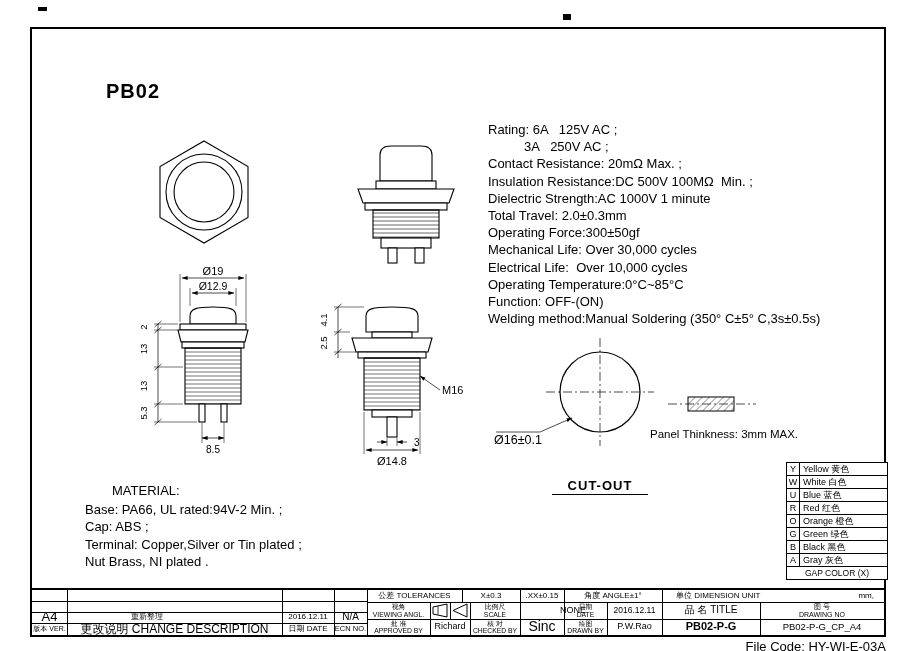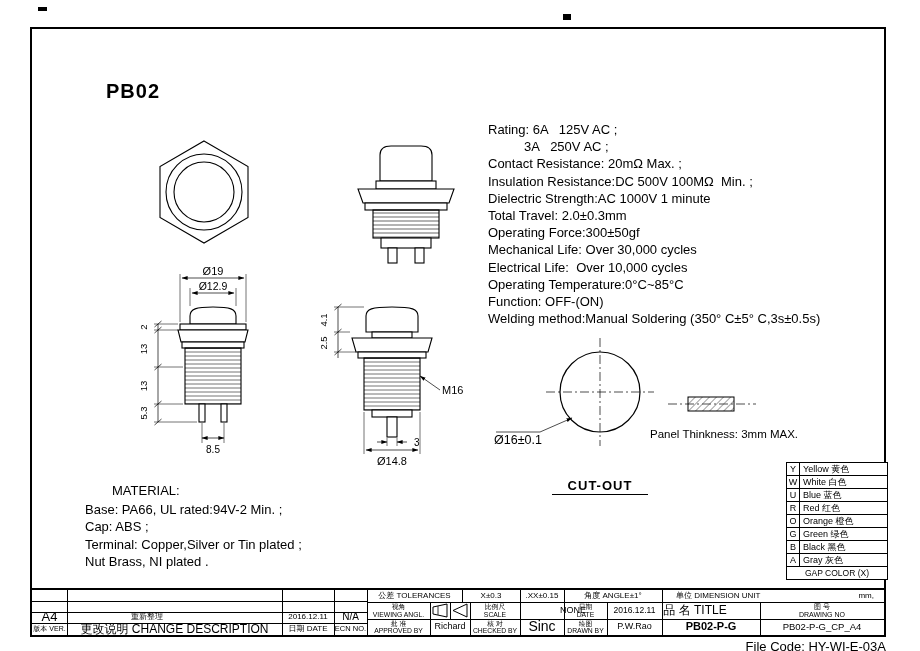--- a/index.html
+++ b/index.html
@@ -322,21 +322,21 @@
     <div class="cell two" style="left:438px;top:12px;width:50px;height:17px;font-size:6.8px;">
       <span>比例尺</span>
         <span>SCALE</span>
     </div>
     <div class="cell" style="left:488px;top:12px;width:44px;height:17px;font-size:9px;padding-left:31px;">NONE</div>
     <div class="cell two" style="left:532px;top:12px;width:43px;height:17px;font-size:6.8px;">
       <span>日期</span>
         <span>DATE</span>
     </div>
     <div class="cell" style="left:575px;top:12px;width:55px;height:17px;font-size:8.5px;">2016.12.11</div>
-    <div class="cell" style="left:614px;top:12px;width:98px;height:17px;font-size:12px;">品 名   TITLE</div>
+    <div class="cell" style="left:630px;top:12px;width:98px;height:17px;font-size:10px;">品 名   TITLE</div>
     <div class="cell two" style="left:728px;top:12px;width:124px;height:17px;font-size:7px;">
       <span>图 号</span>
         <span>DRAWING NO</span>
     </div>
 
     <div class="cell two" style="left:335px;top:29px;width:63px;height:16px;font-size:6.8px;">
       <span>批 准</span>
         <span>APPROVED BY</span>
     </div>
     <div class="cell" style="left:398px;top:29px;width:40px;height:16px;font-size:9px;">Richard</div>

